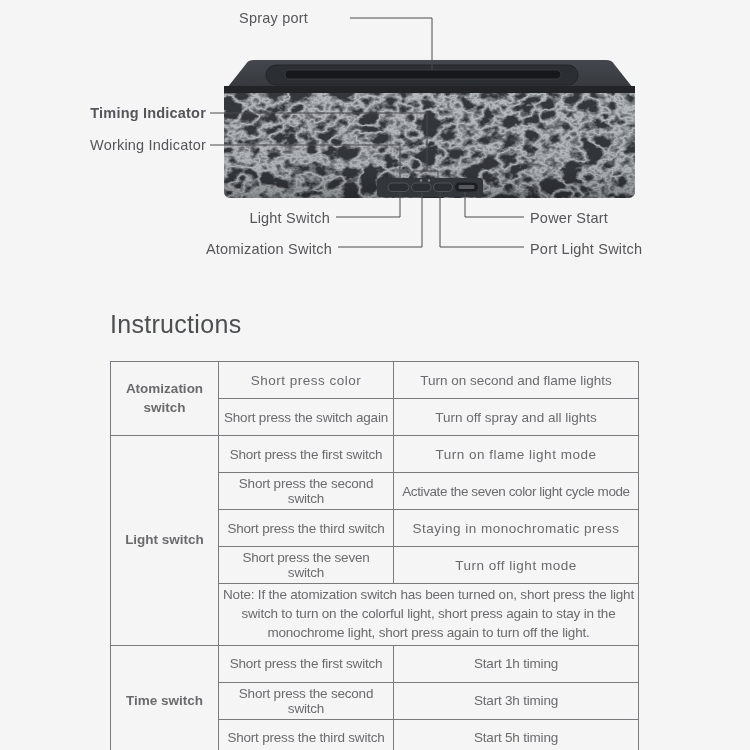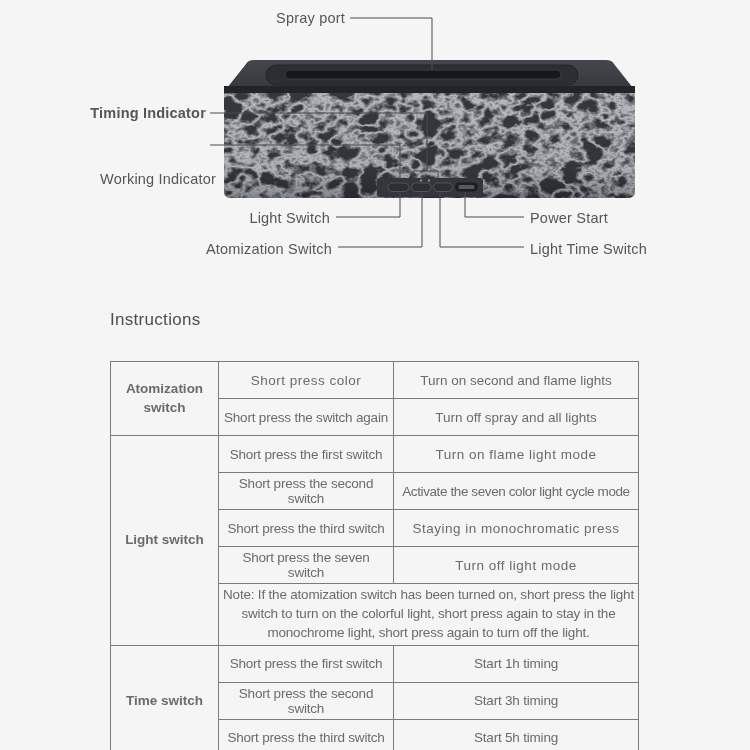--- a/index.html
+++ b/index.html
@@ -18,21 +18,21 @@
     font-size:14.5px;
     font-weight:500;
     color:#56565a;
     letter-spacing:.2px;
     white-space:nowrap;
   }
   .lbl.r{text-align:right;}
   .heading{
     position:absolute;
     left:110px;top:310px;
-    font-size:17px;
+    font-size:25px;
     font-weight:500;
     color:#4d4e50;
     letter-spacing:.3px;
   }
   .tbl-wrap{position:absolute;left:110px;top:361px;}
   table.instructions{
     border-collapse:collapse;
     width:528px;
     table-layout:fixed;
     background:#f5f5f6;
@@ -130,27 +130,27 @@
       <path d="M350,18 H432 V70"></path>
       <path d="M210,113 H427 V171 M413,177 V171 H438 V177"></path>
       <path d="M210,145 H400 V179"></path>
       <path d="M336,217 H400 V193"></path>
       <path d="M338,247 H422 V193"></path>
       <path d="M465,192 V217 H524"></path>
       <path d="M440,193 V247 H524"></path>
     </g>
   </svg>
 
-  <div class="lbl r" style="left:230px;top:10px;width:115px;">Spray port</div>
+  <div class="lbl r" style="left:216px;top:10px;width:115px;text-align:center;">Spray port</div>
   <div class="lbl r" style="left:40px;top:105px;width:166px;font-weight:bold;">Timing Indicator</div>
-  <div class="lbl r" style="left:40px;top:137px;width:176px;margin-top:34px;">Working Indicator</div>
+  <div class="lbl r" style="left:30px;top:137px;width:176px;">Working Indicator</div>
   <div class="lbl r" style="left:180px;top:210px;width:150px;">Light Switch</div>
   <div class="lbl r" style="left:150px;top:241px;width:182px;">Atomization Switch</div>
   <div class="lbl" style="left:530px;top:210px;">Power Start</div>
-  <div class="lbl" style="left:530px;top:241px;">Light Time Switch</div>
+  <div class="lbl" style="left:530px;top:241px;">Port Light Switch</div>
 
   <div class="heading">Instructions</div>
 
   <div class="tbl-wrap">
     <table class="instructions">
       <colgroup>
         <col style="width:108px">
           <col style="width:175px">
           <col style="width:245px">
       </colgroup>

